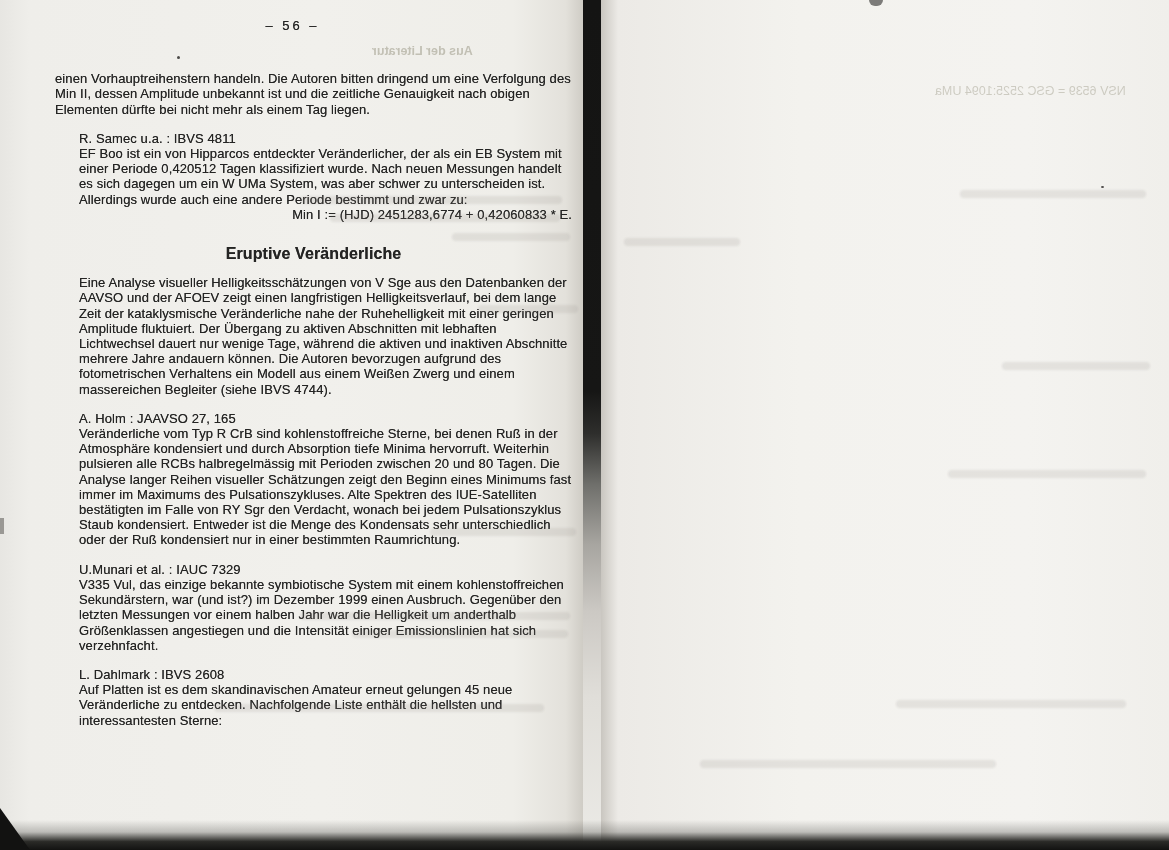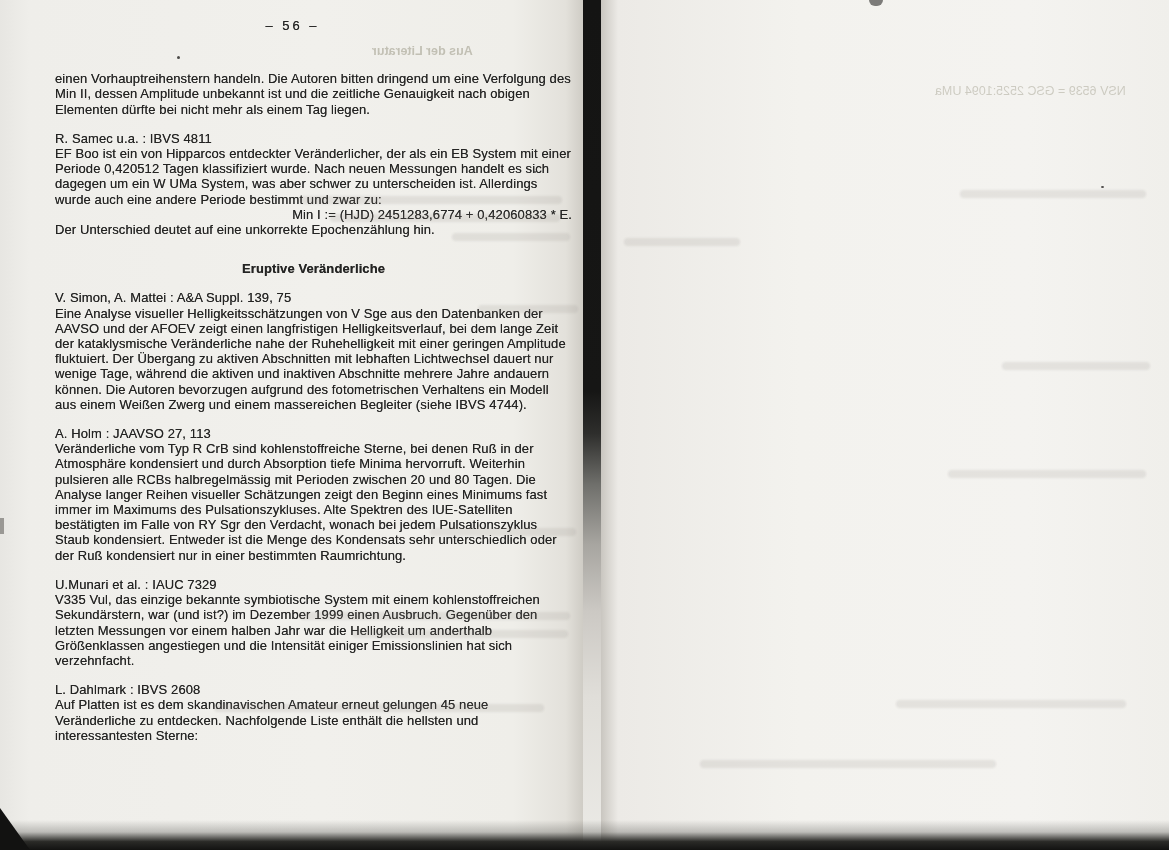--- a/index.html
+++ b/index.html
@@ -26,24 +26,24 @@
     background:linear-gradient(180deg,#141413 0%,#161615 46%,#2e2e2c 51%,#6f6f6b 57%,#a7a5a0 64%,#ccc9c4 72%,#e0ded9 82%,#ebeae6 100%);
   }
 
   
   .content{position:absolute;color:#242423;font-size:13px;line-height:15.2px;letter-spacing:.1px;}
   .content-left{left:55px;top:18px;width:517px;}
   .inked{text-shadow:0 0 .35px rgba(35,35,35,.75);}
   .pageno{margin:0;text-align:center;letter-spacing:3px;transform:translateX(-21px);}
   .para{margin:0;}
   .intro{margin-top:38px;}
-  .block{margin-top:14px;}
+  .block{margin-top:14px;margin-left:24px;}
   .ref{margin:0;}
   .formula{margin:0;text-align:right;}
-  .heading{margin:24px 0 0;font-weight:bold;text-align:center;font-size:13px;}
+  .heading{margin:24px 0 0;font-weight:bold;text-align:center;font-size:16px;}
 
   
   .bottom-band{
     position:absolute;left:0;bottom:0;width:1169px;height:30px;
     background:linear-gradient(180deg,rgba(40,40,38,0) 0%,rgba(70,70,66,.30) 40%,#2a2a27 72%,#121211 100%);
   }
   .corner-wedge{
     position:absolute;left:0;bottom:0;width:30px;height:42px;background:#121211;
     clip-path:polygon(0 0,100% 100%,0 100%);
   }
@@ -85,32 +85,30 @@
   <div class="page page-left">
     <div class="content content-left inked">
       <p class="pageno">–  56  –</p>
 
       <p class="para intro">einen Vorhauptreihenstern handeln. Die Autoren bitten dringend um eine Verfolgung des Min II, dessen Amplitude unbekannt ist und die zeitliche Genauigkeit nach obigen Elementen dürfte bei nicht mehr als einem Tag liegen.</p>
 
       <div class="block">
         <p class="ref">R. Samec u.a. : IBVS 4811</p>
         <p class="para">EF Boo ist ein von Hipparcos entdeckter Veränderlicher, der als ein EB System mit einer Periode 0,420512 Tagen klassifiziert wurde. Nach neuen Messungen handelt es sich dagegen um ein W UMa System, was aber schwer zu unterscheiden ist. Allerdings wurde auch eine andere Periode bestimmt und zwar zu:</p>
         <p class="formula">Min I := (HJD) 2451283,6774 + 0,42060833 * E.</p>
-        <p class="para">Der Unterschied deutet auf eine unkorrekte Epochenzählung hin.</p>
       </div>
 
       <h3 class="heading">Eruptive Veränderliche</h3>
 
       <div class="block">
-        <p class="ref">V. Simon, A. Mattei : A&amp;A Suppl. 139, 75</p>
         <p class="para">Eine Analyse visueller Helligkeitsschätzungen von V Sge aus den Datenbanken der AAVSO und der AFOEV zeigt einen langfristigen Helligkeitsverlauf, bei dem lange Zeit der kataklysmische Veränderliche nahe der Ruhehelligkeit mit einer geringen Amplitude fluktuiert. Der Übergang zu aktiven Abschnitten mit lebhaften Lichtwechsel dauert nur wenige Tage, während die aktiven und inaktiven Abschnitte mehrere Jahre andauern können. Die Autoren bevorzugen aufgrund des fotometrischen Verhaltens ein Modell aus einem Weißen Zwerg und einem massereichen Begleiter (siehe IBVS 4744).</p>
       </div>
 
       <div class="block">
-        <p class="ref">A. Holm : JAAVSO 27, 113</p>
+        <p class="ref">A. Holm : JAAVSO 27, 165</p>
         <p class="para">Veränderliche vom Typ R CrB sind kohlenstoffreiche Sterne, bei denen Ruß in der Atmosphäre kondensiert und durch Absorption tiefe Minima hervorruft. Weiterhin pulsieren alle RCBs halbregelmässig mit Perioden zwischen 20 und 80 Tagen. Die Analyse langer Reihen visueller Schätzungen zeigt den Beginn eines Minimums fast immer im Maximums des Pulsationszykluses. Alte Spektren des IUE-Satelliten bestätigten im Falle von RY Sgr den Verdacht, wonach bei jedem Pulsationszyklus Staub kondensiert. Entweder ist die Menge des Kondensats sehr unterschiedlich oder der Ruß kondensiert nur in einer bestimmten Raumrichtung.</p>
       </div>
 
       <div class="block">
         <p class="ref">U.Munari et al. : IAUC 7329</p>
         <p class="para">V335 Vul, das einzige bekannte symbiotische System mit einem kohlenstoffreichen Sekundärstern, war (und ist?) im Dezember 1999 einen Ausbruch. Gegenüber den letzten Messungen vor einem halben Jahr war die Helligkeit um anderthalb Größenklassen angestiegen und die Intensität einiger Emissionslinien hat sich verzehnfacht.</p>
       </div>
 
 
       <div class="block">

